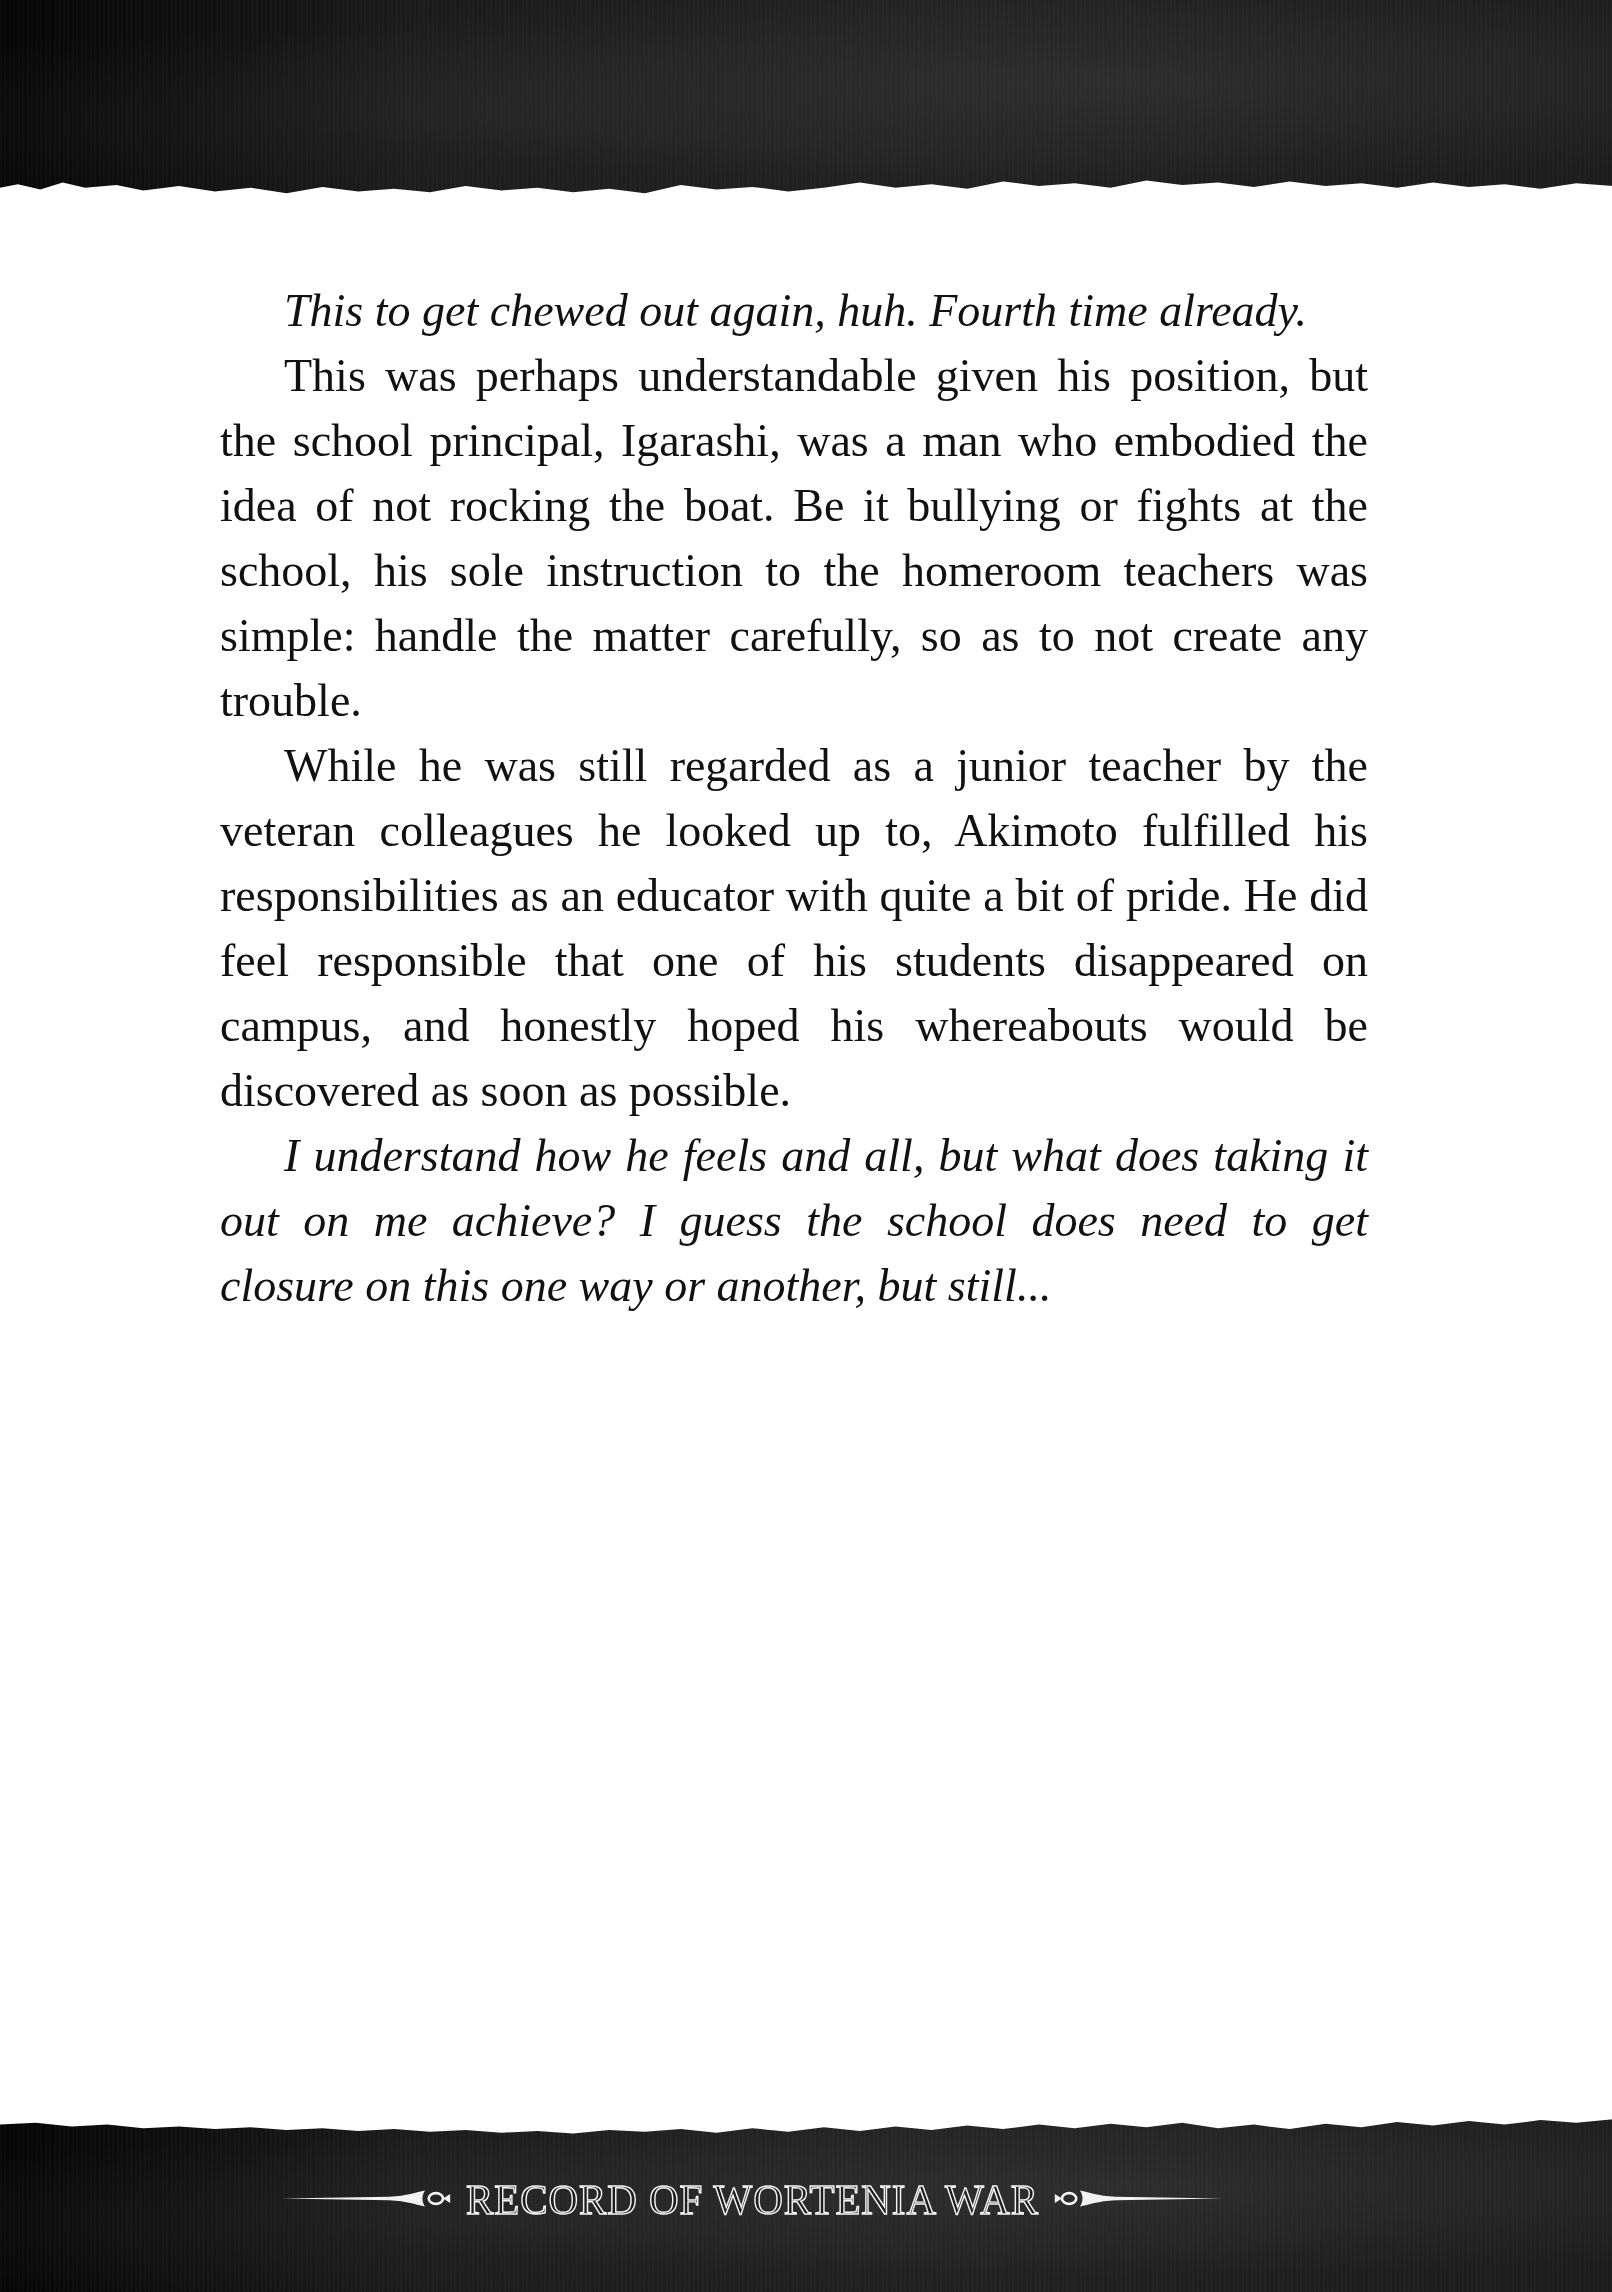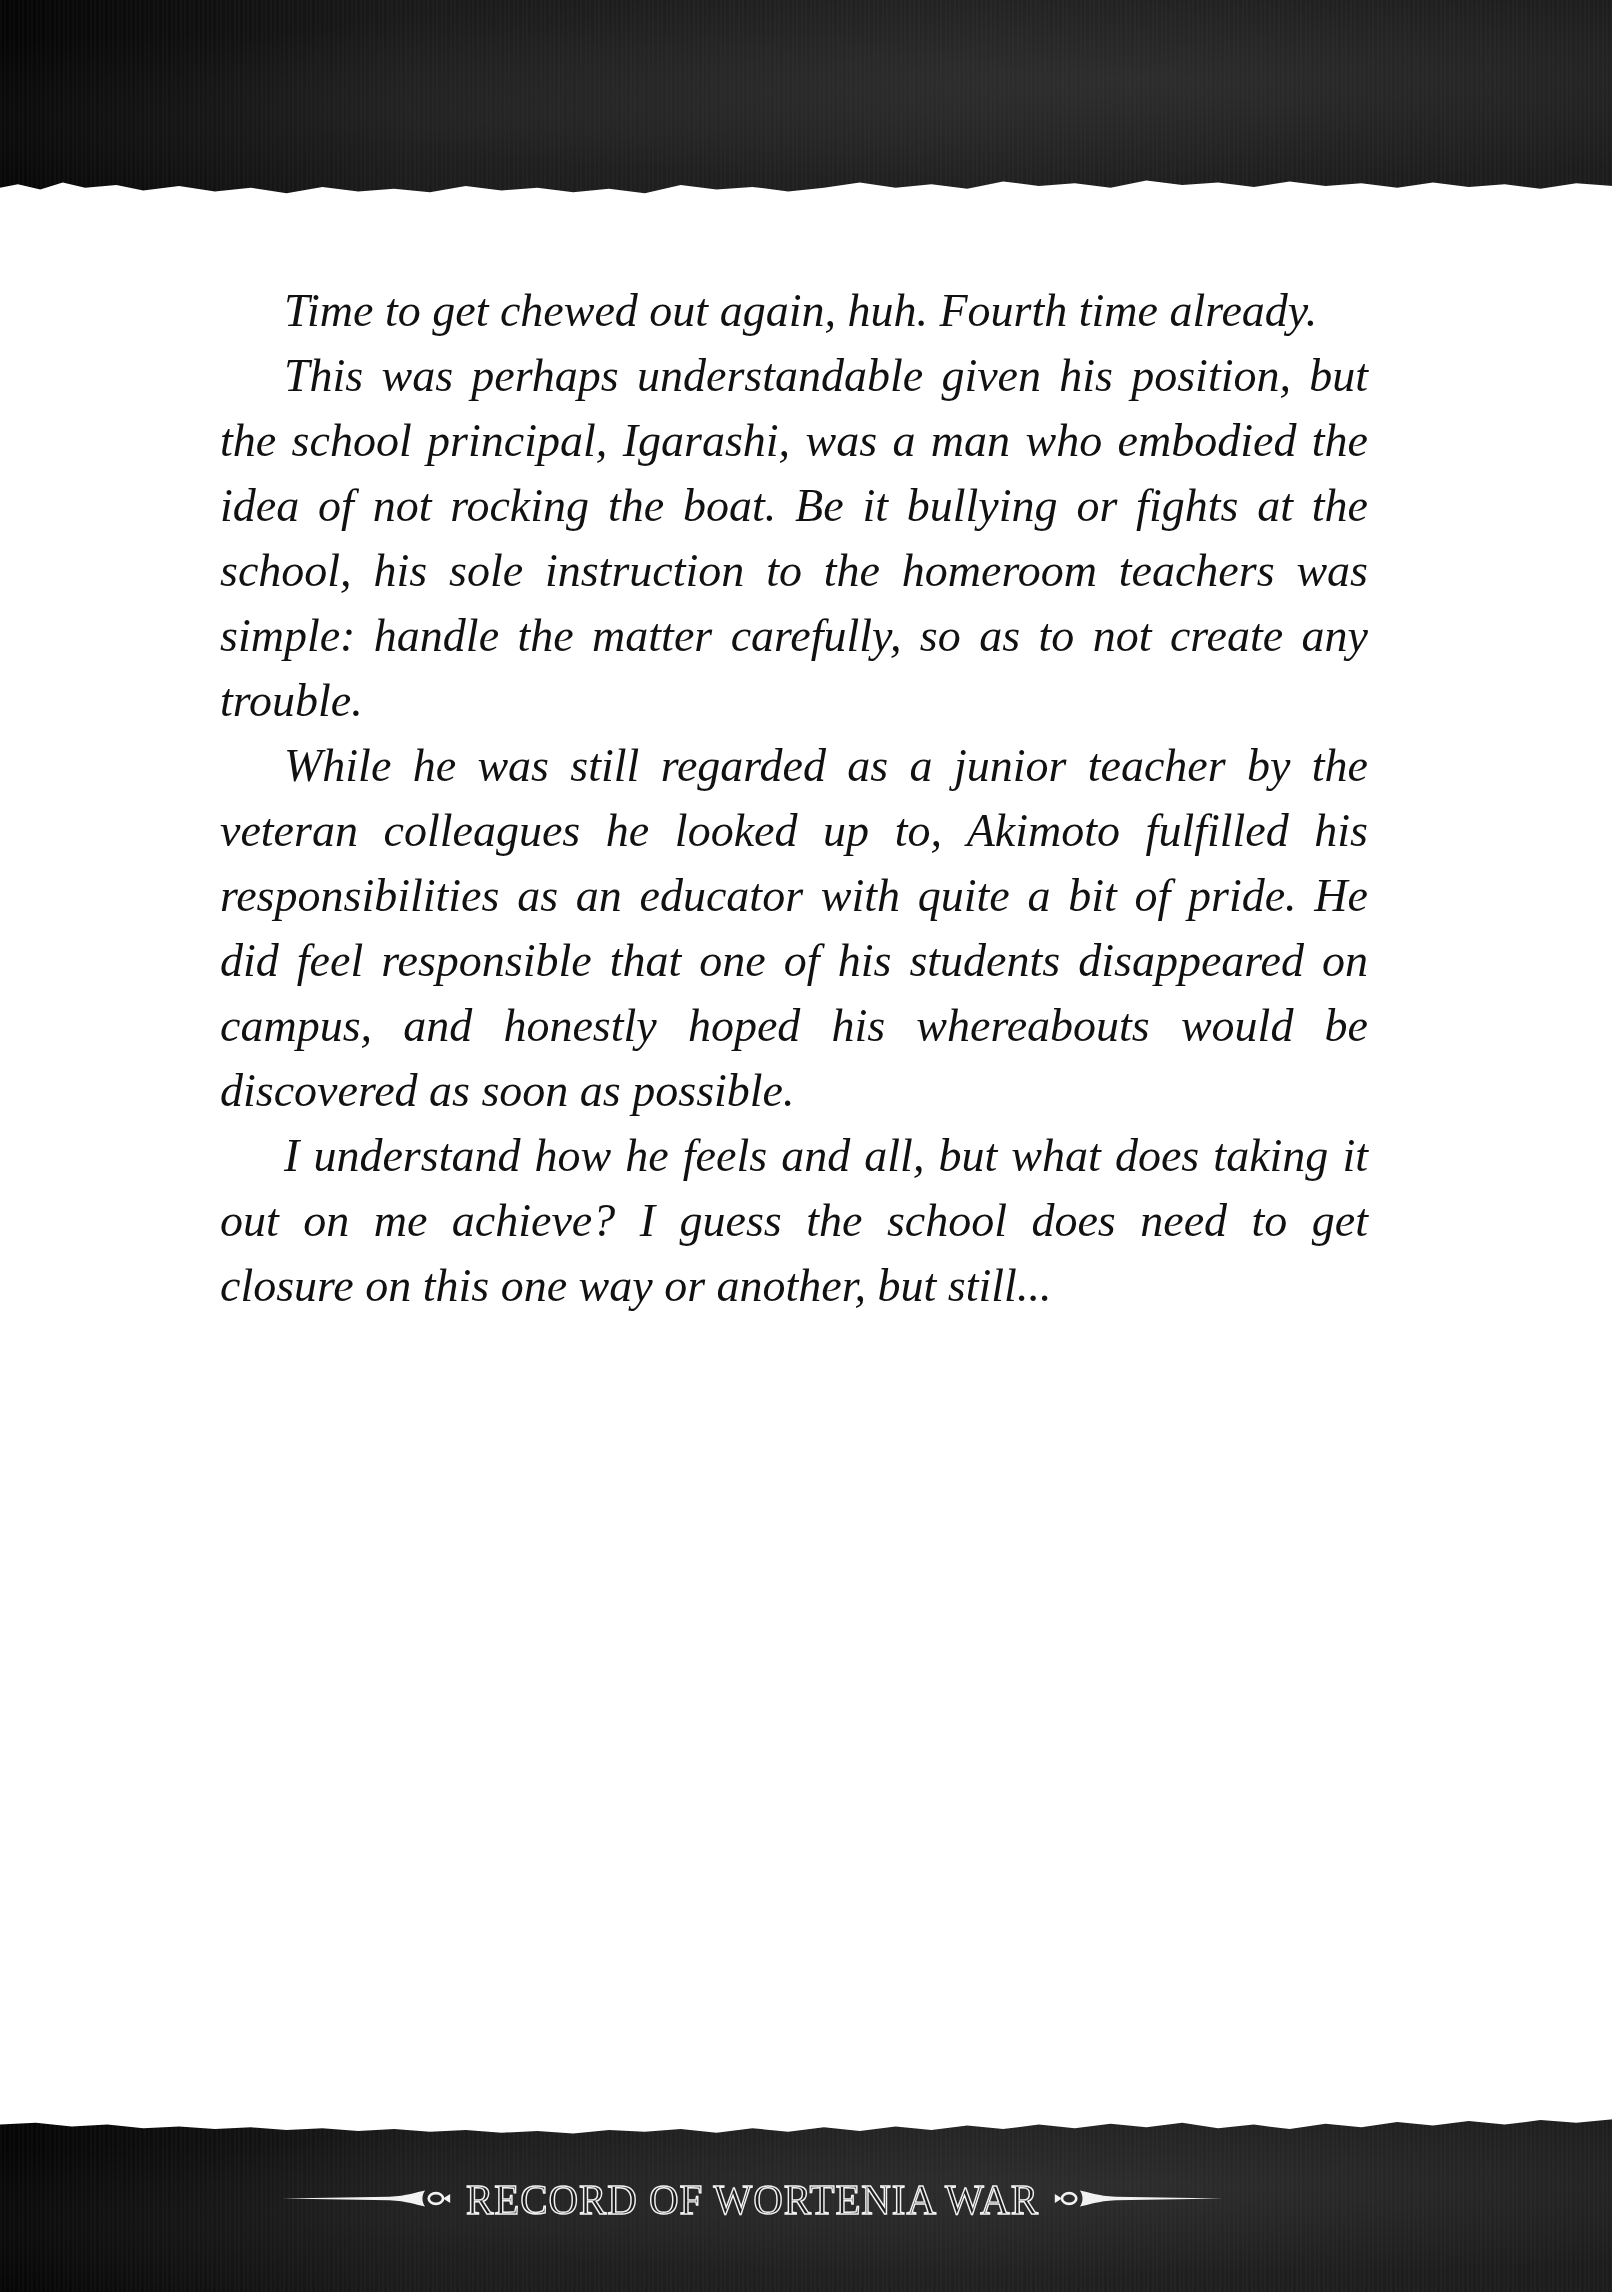--- a/index.html
+++ b/index.html
@@ -50,21 +50,20 @@
       top: 278px;
       width: 1148px;
       font-size: 46px;
       line-height: 65px;
     }
     .para {
       margin: 0;
       text-align: justify;
       text-indent: 64px;
       hyphens: none;
-      font-style: italic;
     }
     .para.italic { font-style: italic; }
 
     .footer-title {
       position: absolute;
       left: 0;
       width: 1505px;
       top: 2167px;
       height: 63px;
       display: flex;
@@ -88,21 +87,21 @@
 
 <div class="band band-top">
   <div class="edge">
     <svg viewBox="0 0 1801 30" preserveAspectRatio="none">
       <path fill="#ffffff" d="M0,12 L20,8 L45,14 L70,6 L95,12 L130,9 L160,15 L200,10 L240,16 L280,12 L320,18 L360,11 L400,16 L440,13 L480,17 L520,10 L560,15 L600,12 L640,17 L680,13 L720,18 L760,9 L800,14 L840,11 L880,16 L920,12 L960,6 L1000,12 L1040,8 L1080,13 L1120,5 L1160,10 L1200,7 L1240,12 L1280,4 L1320,9 L1360,6 L1400,11 L1440,5 L1480,10 L1520,7 L1560,12 L1600,6 L1640,11 L1680,8 L1720,13 L1760,7 L1801,10 L1801,30 L0,30 Z"></path>
     </svg>
   </div>
 </div>
 
 <div class="page">
-  <p class="para italic">Time to get chewed out again, huh. Fourth time already.</p>
+  <p class="para italic">This to get chewed out again, huh. Fourth time already.</p>
   <p class="para">This was perhaps understandable given his position, but the school principal, Igarashi, was a man who embodied the idea of not rocking the boat. Be it bullying or fights at the school, his sole instruction to the homeroom teachers was simple: handle the matter carefully, so as to not create any trouble.</p>
   <p class="para">While he was still regarded as a junior teacher by the veteran colleagues he looked up to, Akimoto fulfilled his responsibilities as an educator with quite a bit of pride. He did feel responsible that one of his students disappeared on campus, and honestly hoped his whereabouts would be discovered as soon as possible.</p>
   <p class="para italic">I understand how he feels and all, but what does taking it out on me achieve? I guess the school does need to get closure on this one way or another, but still...</p>
 </div>
 
 <div class="band band-bottom">
   <div class="edge">
     <svg viewBox="0 0 1801 30" preserveAspectRatio="none">
       <path fill="#ffffff" d="M0,0 L1801,0 L1801,8 L1760,12 L1720,9 L1680,14 L1640,10 L1600,15 L1560,11 L1520,17 L1480,13 L1440,19 L1400,14 L1360,18 L1320,12 L1280,17 L1240,13 L1200,18 L1160,14 L1120,19 L1080,15 L1040,20 L1000,16 L960,21 L920,17 L880,22 L840,18 L800,23 L760,19 L720,22 L680,20 L640,24 L600,21 L560,23 L520,20 L480,22 L440,19 L400,21 L360,18 L320,20 L280,17 L240,19 L200,16 L160,18 L120,14 L80,16 L40,12 L0,14 Z"></path>
     </svg>

